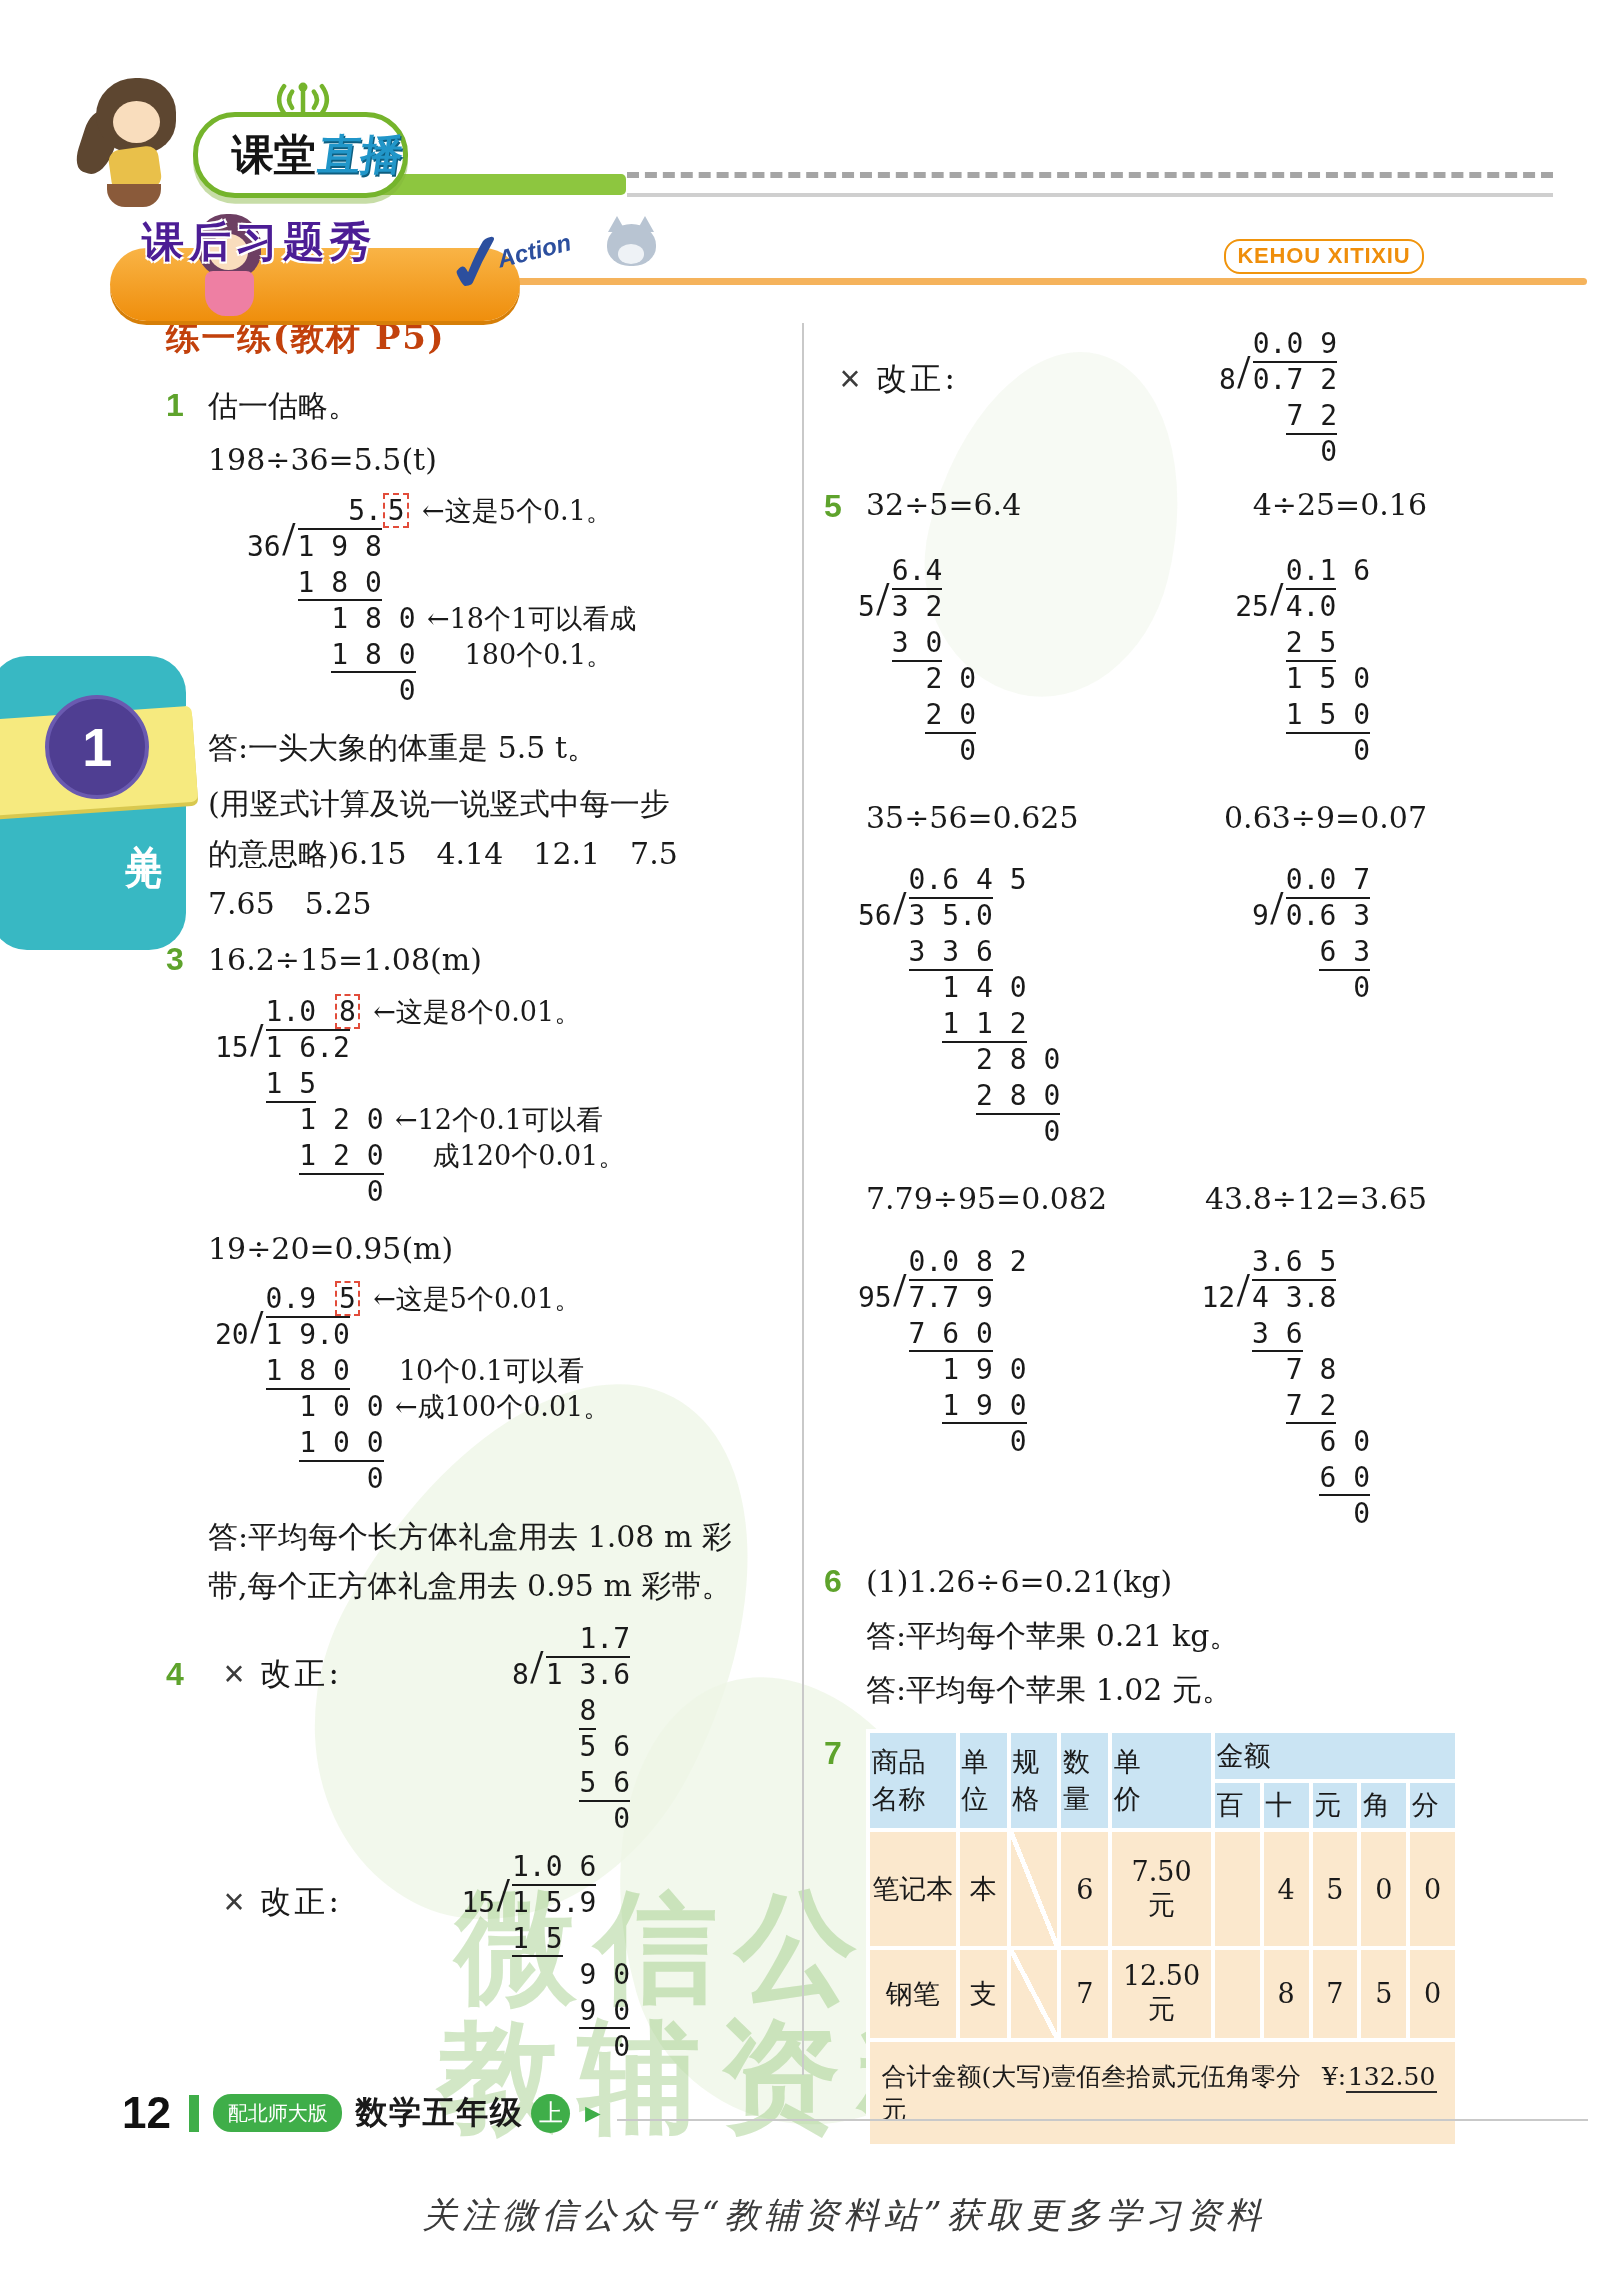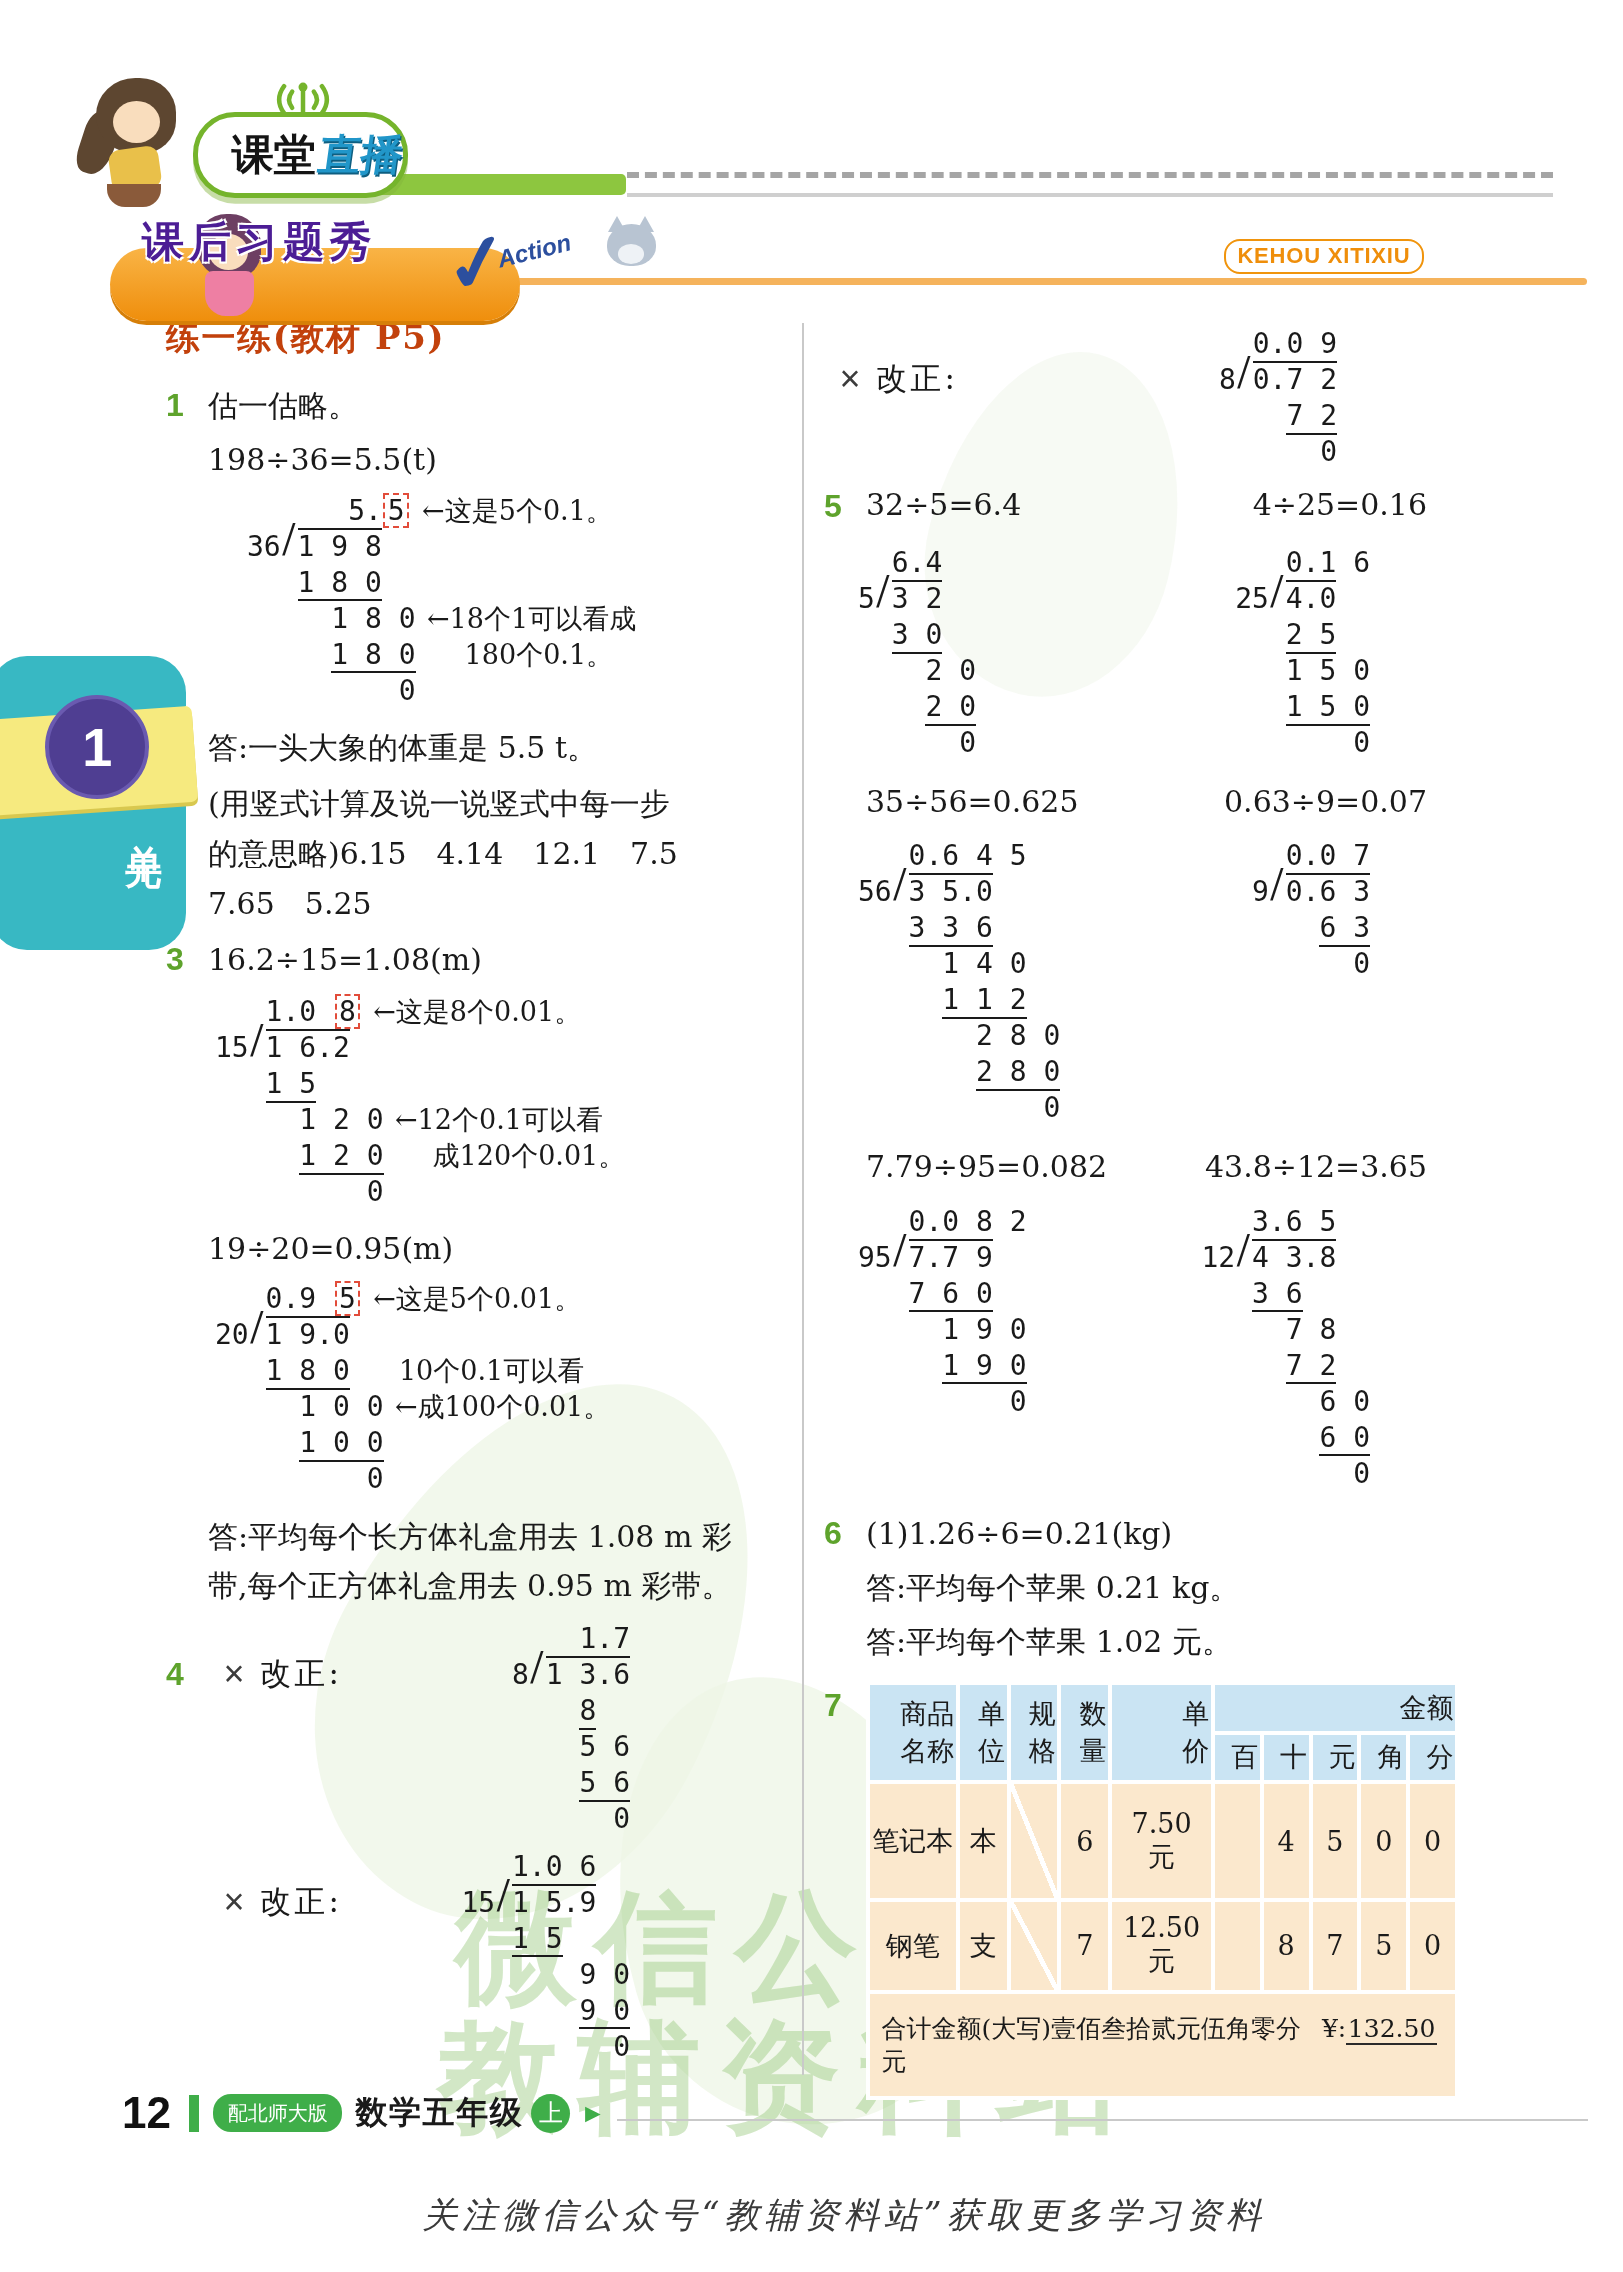--- a/index.html
+++ b/index.html
@@ -95,27 +95,27 @@
   .corr .clabel{font-size:31px;flex:none;letter-spacing:3.2px;margin-top:32px;line-height:41px;}
   .corr .longdiv{margin:0 171px 0 auto;}
   .col.right .corr .longdiv{margin:0 122px 0 auto;}
   .corr .inum{margin-top:29px;}
   
   .eq-pair{display:flex;font-size:30px;line-height:45px;margin:9.7px 0 3.2px;}
   .eq-pair .e1{margin-left:42px;}
   .eq-pair .e2{margin-left:auto;margin-right:32px;}
   .eq-pair .inum + .e1{margin-left:0;}
   .pair{display:flex;margin:6.5px 0 9.7px;}
-  .pair .longdiv{margin:8px;}
+  .pair .longdiv{margin:16px;}
   .pair .p-left{margin-left:34px;}
   .pair .p-right{margin-left:auto;margin-right:89px;}
   
   .table-item{display:flex;align-items:flex-start;margin-top:14.6px;}
   table.goods{border-collapse:separate;border-spacing:4px;background:#fff;}
-  .goods th{background:#cae4f3;font-weight:normal;font-size:27px;text-align:right;padding:4.9px 1.6px;}
+  .goods th{background:#cae4f3;font-weight:normal;font-size:27px;text-align:left;padding:4.9px 1.6px;}
   .goods td{background:#fbe8cd;font-size:27px;text-align:center;padding:4.9px 1.6px;}
   .goods .vh1{display:inline-block;width:32px;line-height:1.35;}
   .goods .vh2{display:inline-block;width:63px;line-height:1.35;}
   .goods td.c-name{line-height:1.4;}
   .goods tbody tr.r1 td{height:104px;}
   .goods tbody tr.r2 td{height:78px;}
   .goods td.slash{background-image:linear-gradient(to right top,transparent calc(50% - 2.4px),#fff calc(50% - 2.4px),#fff calc(50% + 2.4px),transparent calc(50% + 2.4px));}
   .goods .total-cell{text-align:left;font-size:25px;padding:18px 11.4px;}
   .goods .total-cell .cur{margin-left:21px;}
   .goods .total-cell .amt{border-bottom:2.4px solid #2a2a2a;padding:0 1.6px;}

